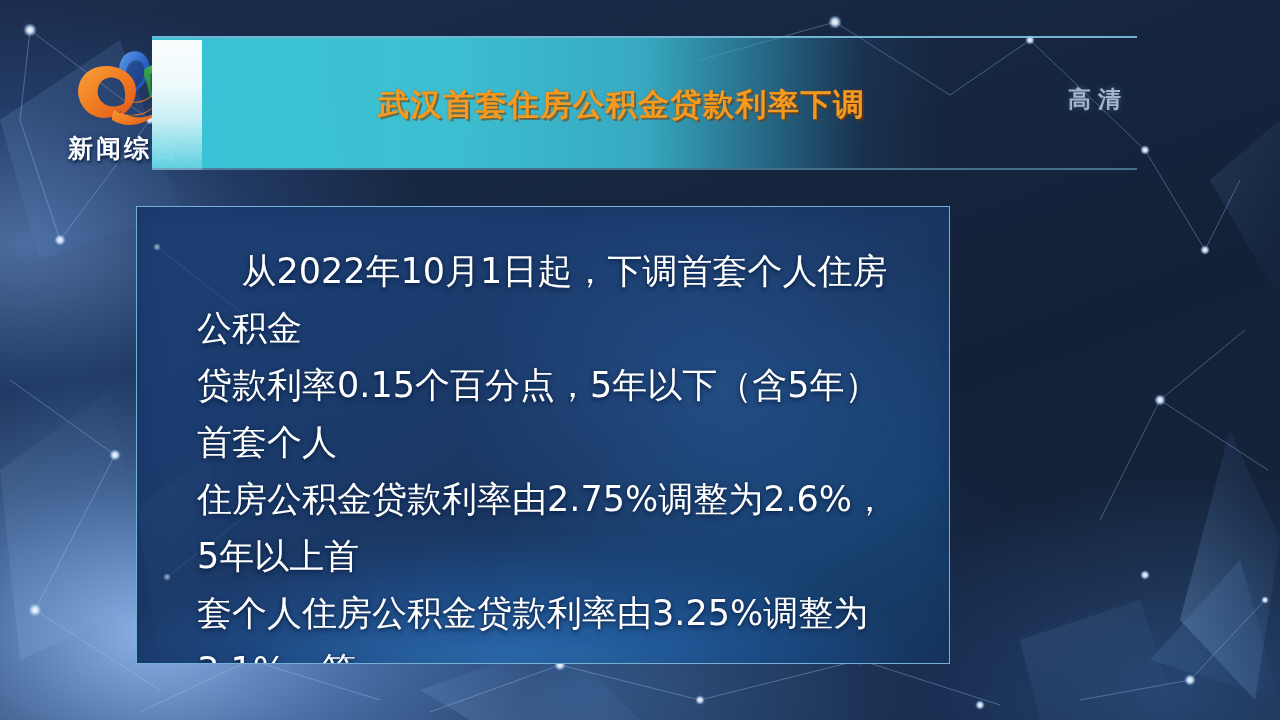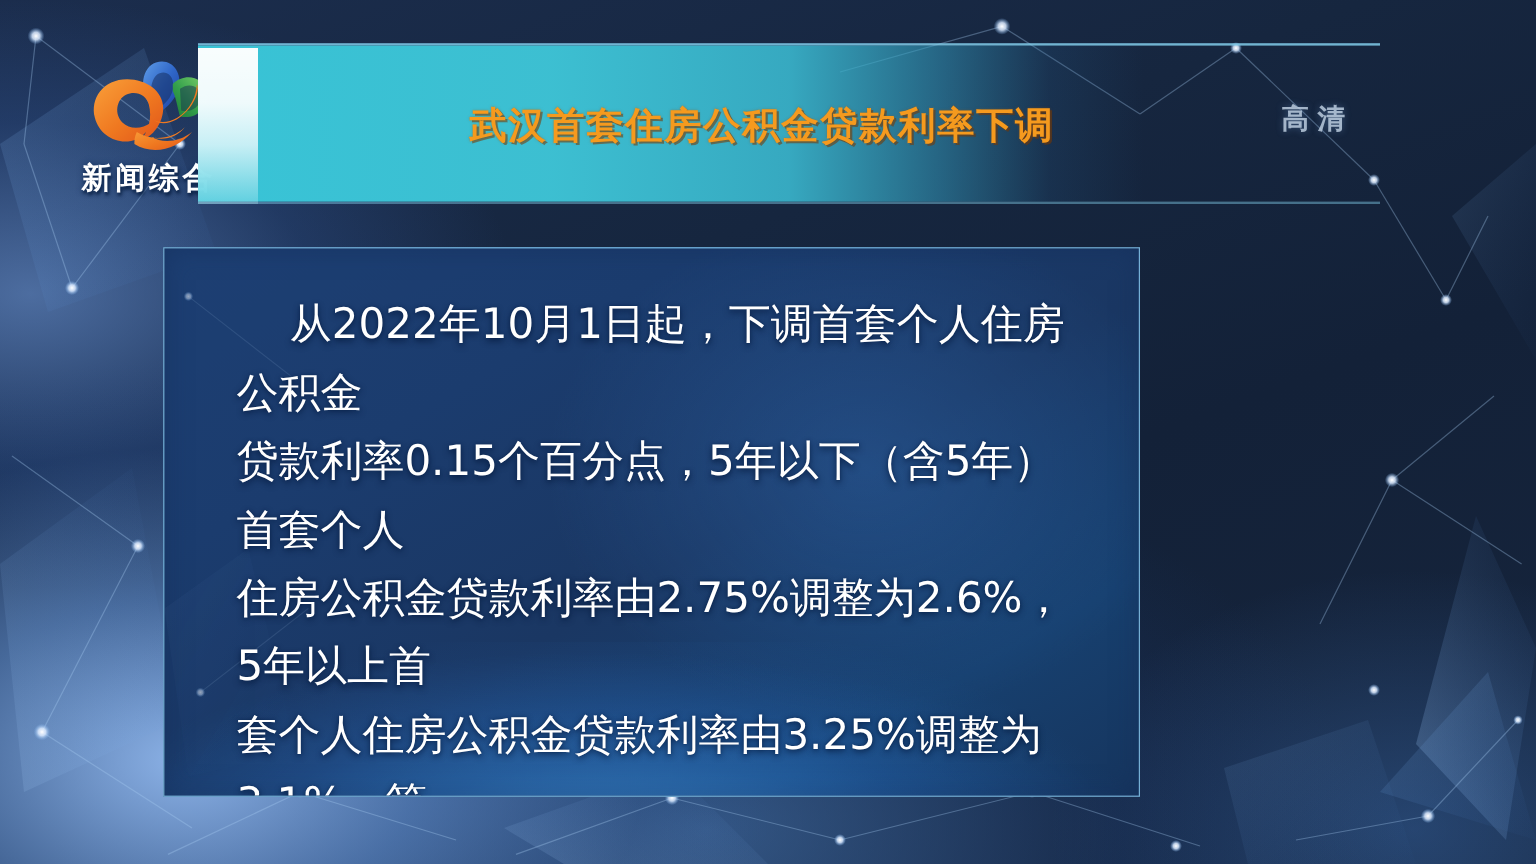--- a/index.html
+++ b/index.html
@@ -30,21 +30,20 @@
     font-family:"DejaVu Sans","Liberation Sans",sans-serif;
     text-shadow:0 0 5px rgba(20,50,95,0.95), 1px 2px 3px rgba(0,20,50,0.9);
     white-space:nowrap;
   }
 
   
   #banner {
     position:absolute; left:152px; top:36px; width:985px; height:134px;
     border-top:2px solid rgba(130,205,235,0.85);
     border-bottom:2px solid rgba(130,205,235,0.45);
-    margin-left:13px;
   }
   #banner-fill {
     position:absolute; inset:0;
     background:linear-gradient(to right,
       rgba(57,200,218,0.97) 0%,
       rgba(62,197,215,0.96) 30%,
       rgba(58,183,206,0.90) 50%,
       rgba(50,150,185,0.55) 63%,
       rgba(40,105,155,0.18) 72%,
       rgba(30,70,125,0.0) 80%);

